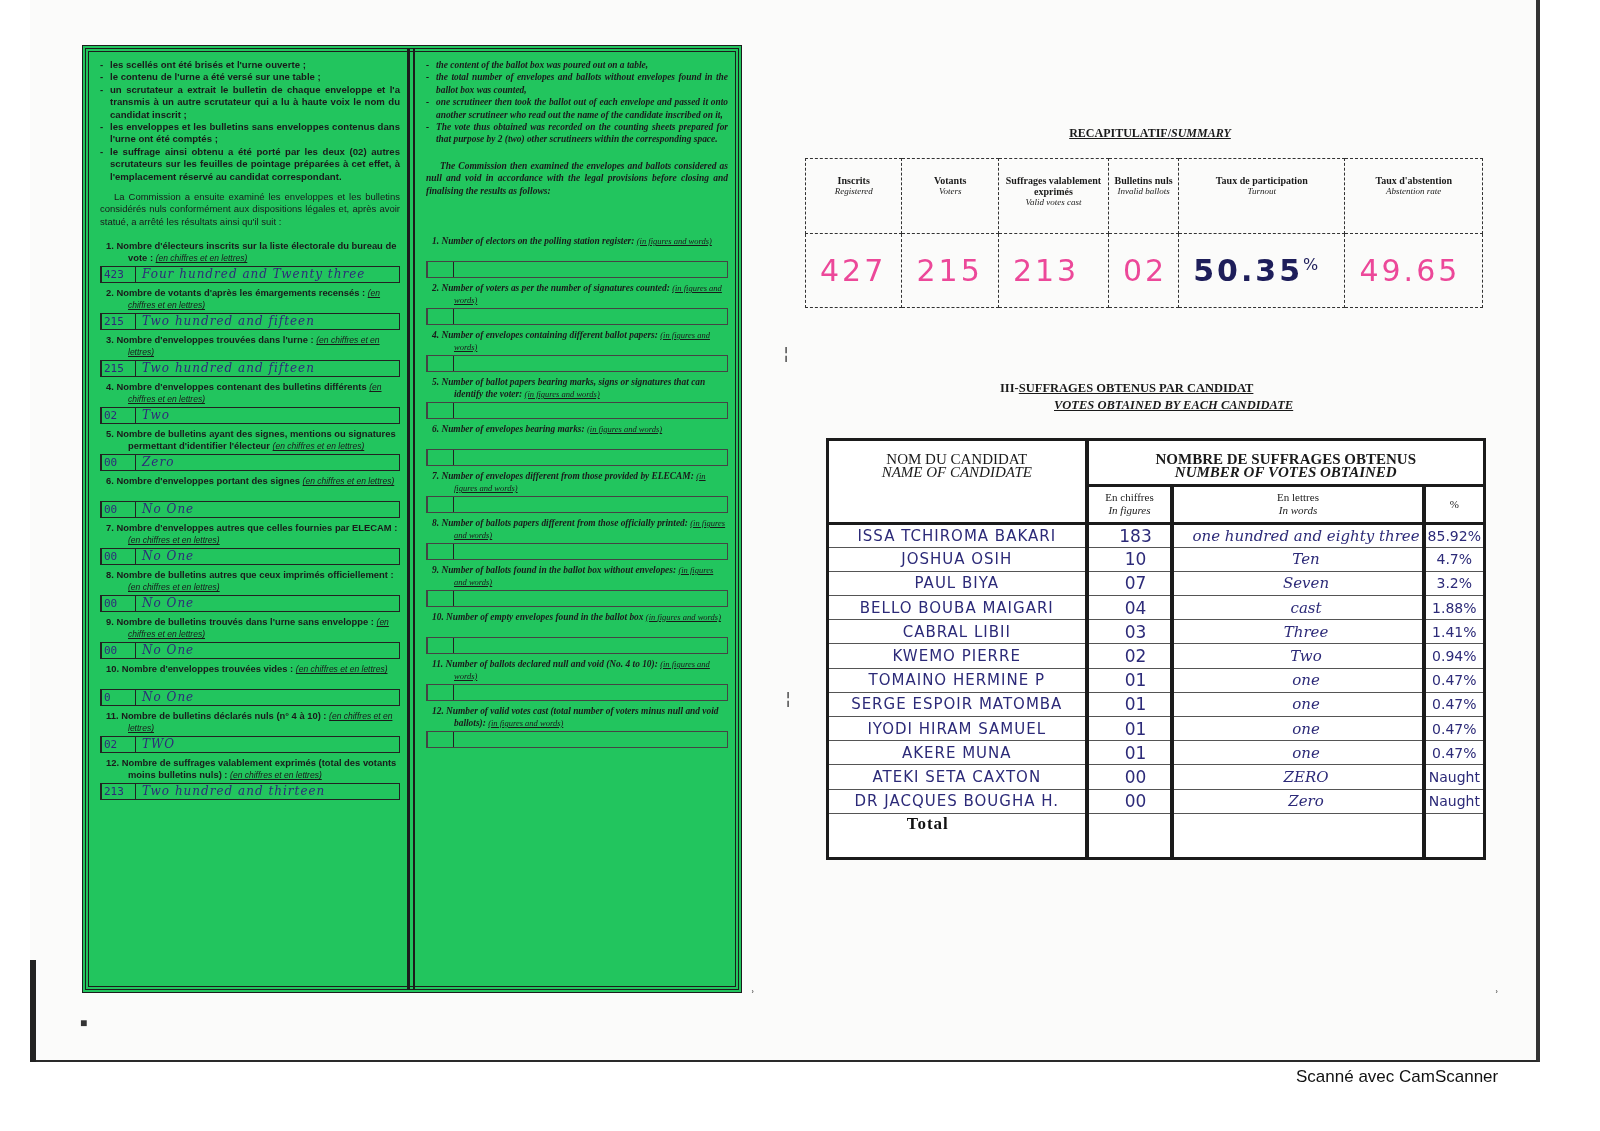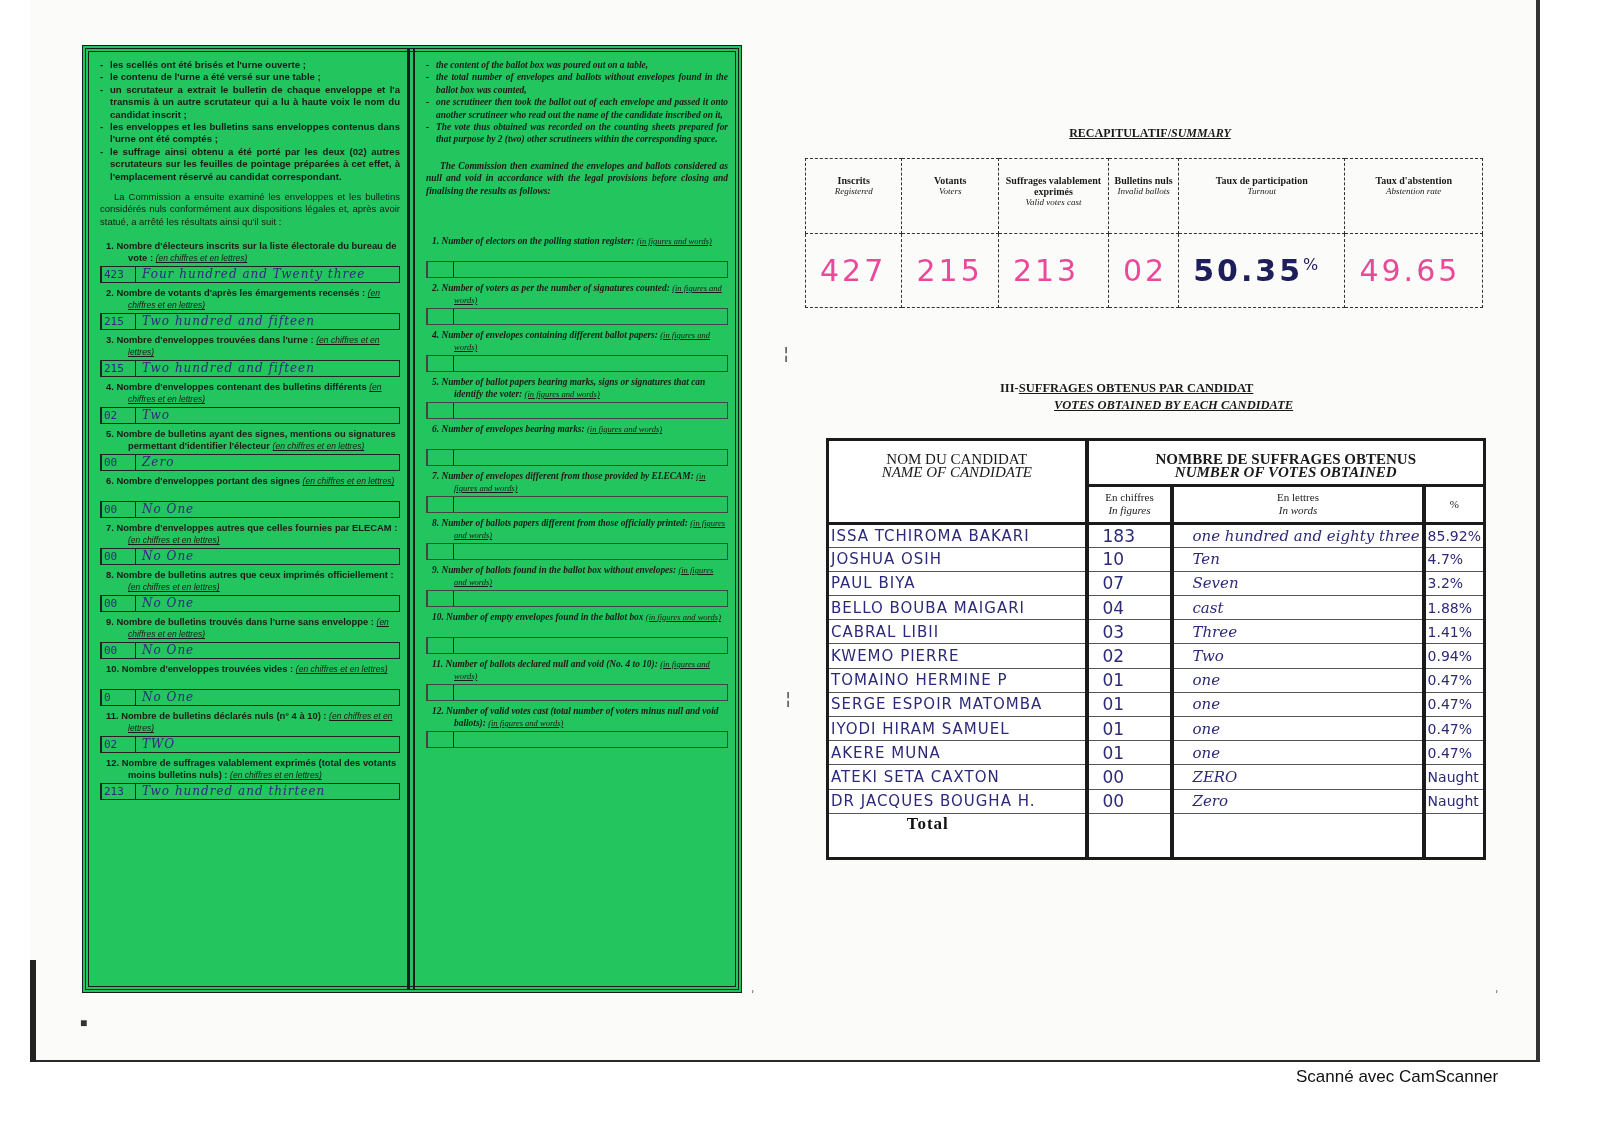--- a/index.html
+++ b/index.html
@@ -81,21 +81,21 @@
     position: absolute; left: 826px; top: 438px; width: 660px; height: 422px;
     border: 3px solid #1b1b1b; background: #fff;
   }
   table.votes { width: 100%; border-collapse: collapse; font-family: "Liberation Serif", serif; }
   table.votes th { font-weight: normal; font-size: 15px; line-height: 13px; border-bottom: 3px solid #1b1b1b; }
   table.votes th .en { display: block; font-style: italic; }
   table.votes .h-name { width: 272px; border-right: 4px solid #1b1b1b; vertical-align: top; padding-top: 12px; }
   table.votes .h-group { height: 44px; padding-top: 8px; font-weight: bold; }
   table.votes .h-sub { height: 38px; font-size: 11px; border-right: 4px solid #1b1b1b; }
   table.votes .h-sub:last-child { border-right: none; }
-  table.votes td { height: 24.2px; border-bottom: 1px solid #555; font-family: "DejaVu Sans", sans-serif; color: #2c2a78; font-size: 15px; white-space: nowrap; overflow: hidden; padding: 0 2px; }
+  table.votes td { height: 24.2px; border-bottom: 1px solid #555; font-family: "DejaVu Sans", sans-serif; color: #2c2a78; font-size: 15px; white-space: nowrap; overflow: hidden; padding: 0 2px; text-align: center; }
   table.votes td.c-name { border-right: 4px solid #1b1b1b; letter-spacing: 1px; font-size: 15px; }
   table.votes td.c-fig { width: 98px; border-right: 4px solid #1b1b1b; padding-left: 14px; font-size: 17px; }
   table.votes td.c-words { width: 196px; border-right: 4px solid #1b1b1b; padding-left: 18px; font-size: 15px; font-family: "DejaVu Serif", serif; font-style: italic; }
   table.votes td.c-pct { padding-left: 2px; font-size: 14px; }
   table.votes tr.total td { border-bottom: none; height: 46px; vertical-align: top; }
   table.votes tr.total td.c-name { font-family: "Liberation Serif", serif; color: #111; font-weight: bold; font-size: 17px; text-align: center; padding-right: 60px; }
 
   .mark { position: absolute; font-size: 16px; color: #333; }
   .scanner {
     position: absolute; left: 1296px; top: 1067px; font-family: "Liberation Sans", sans-serif; font-size: 17px; color: #111;

